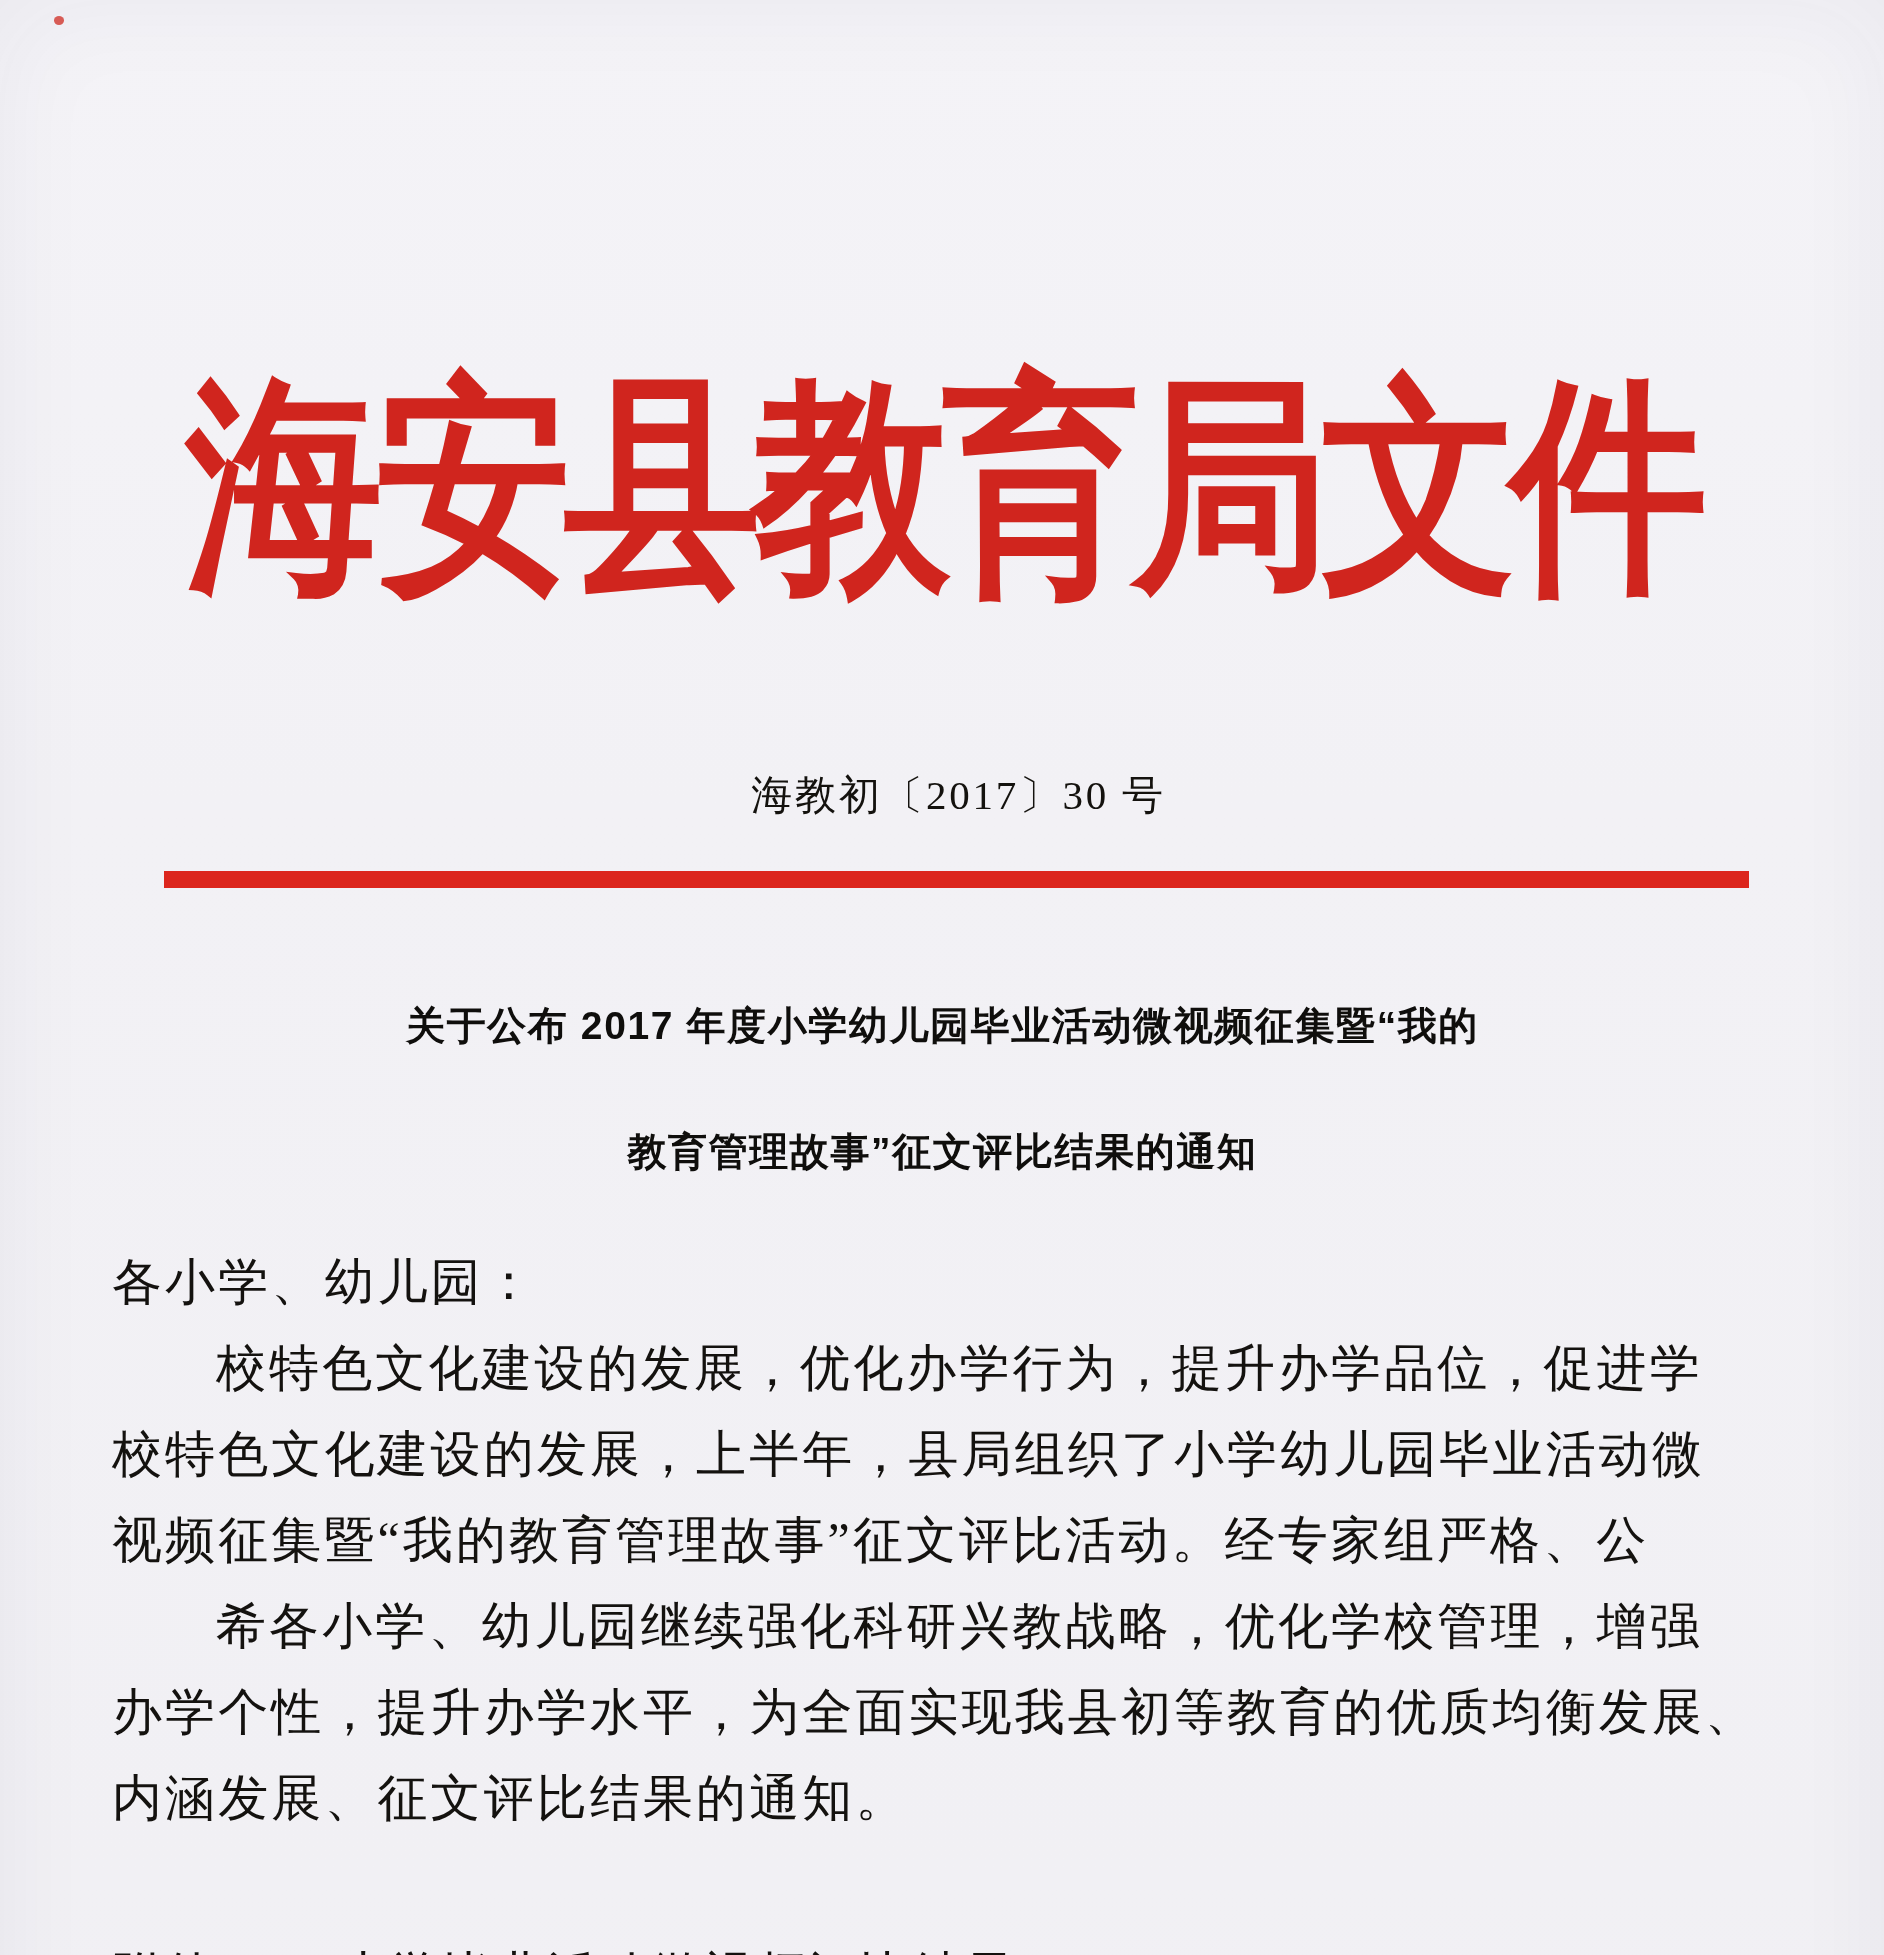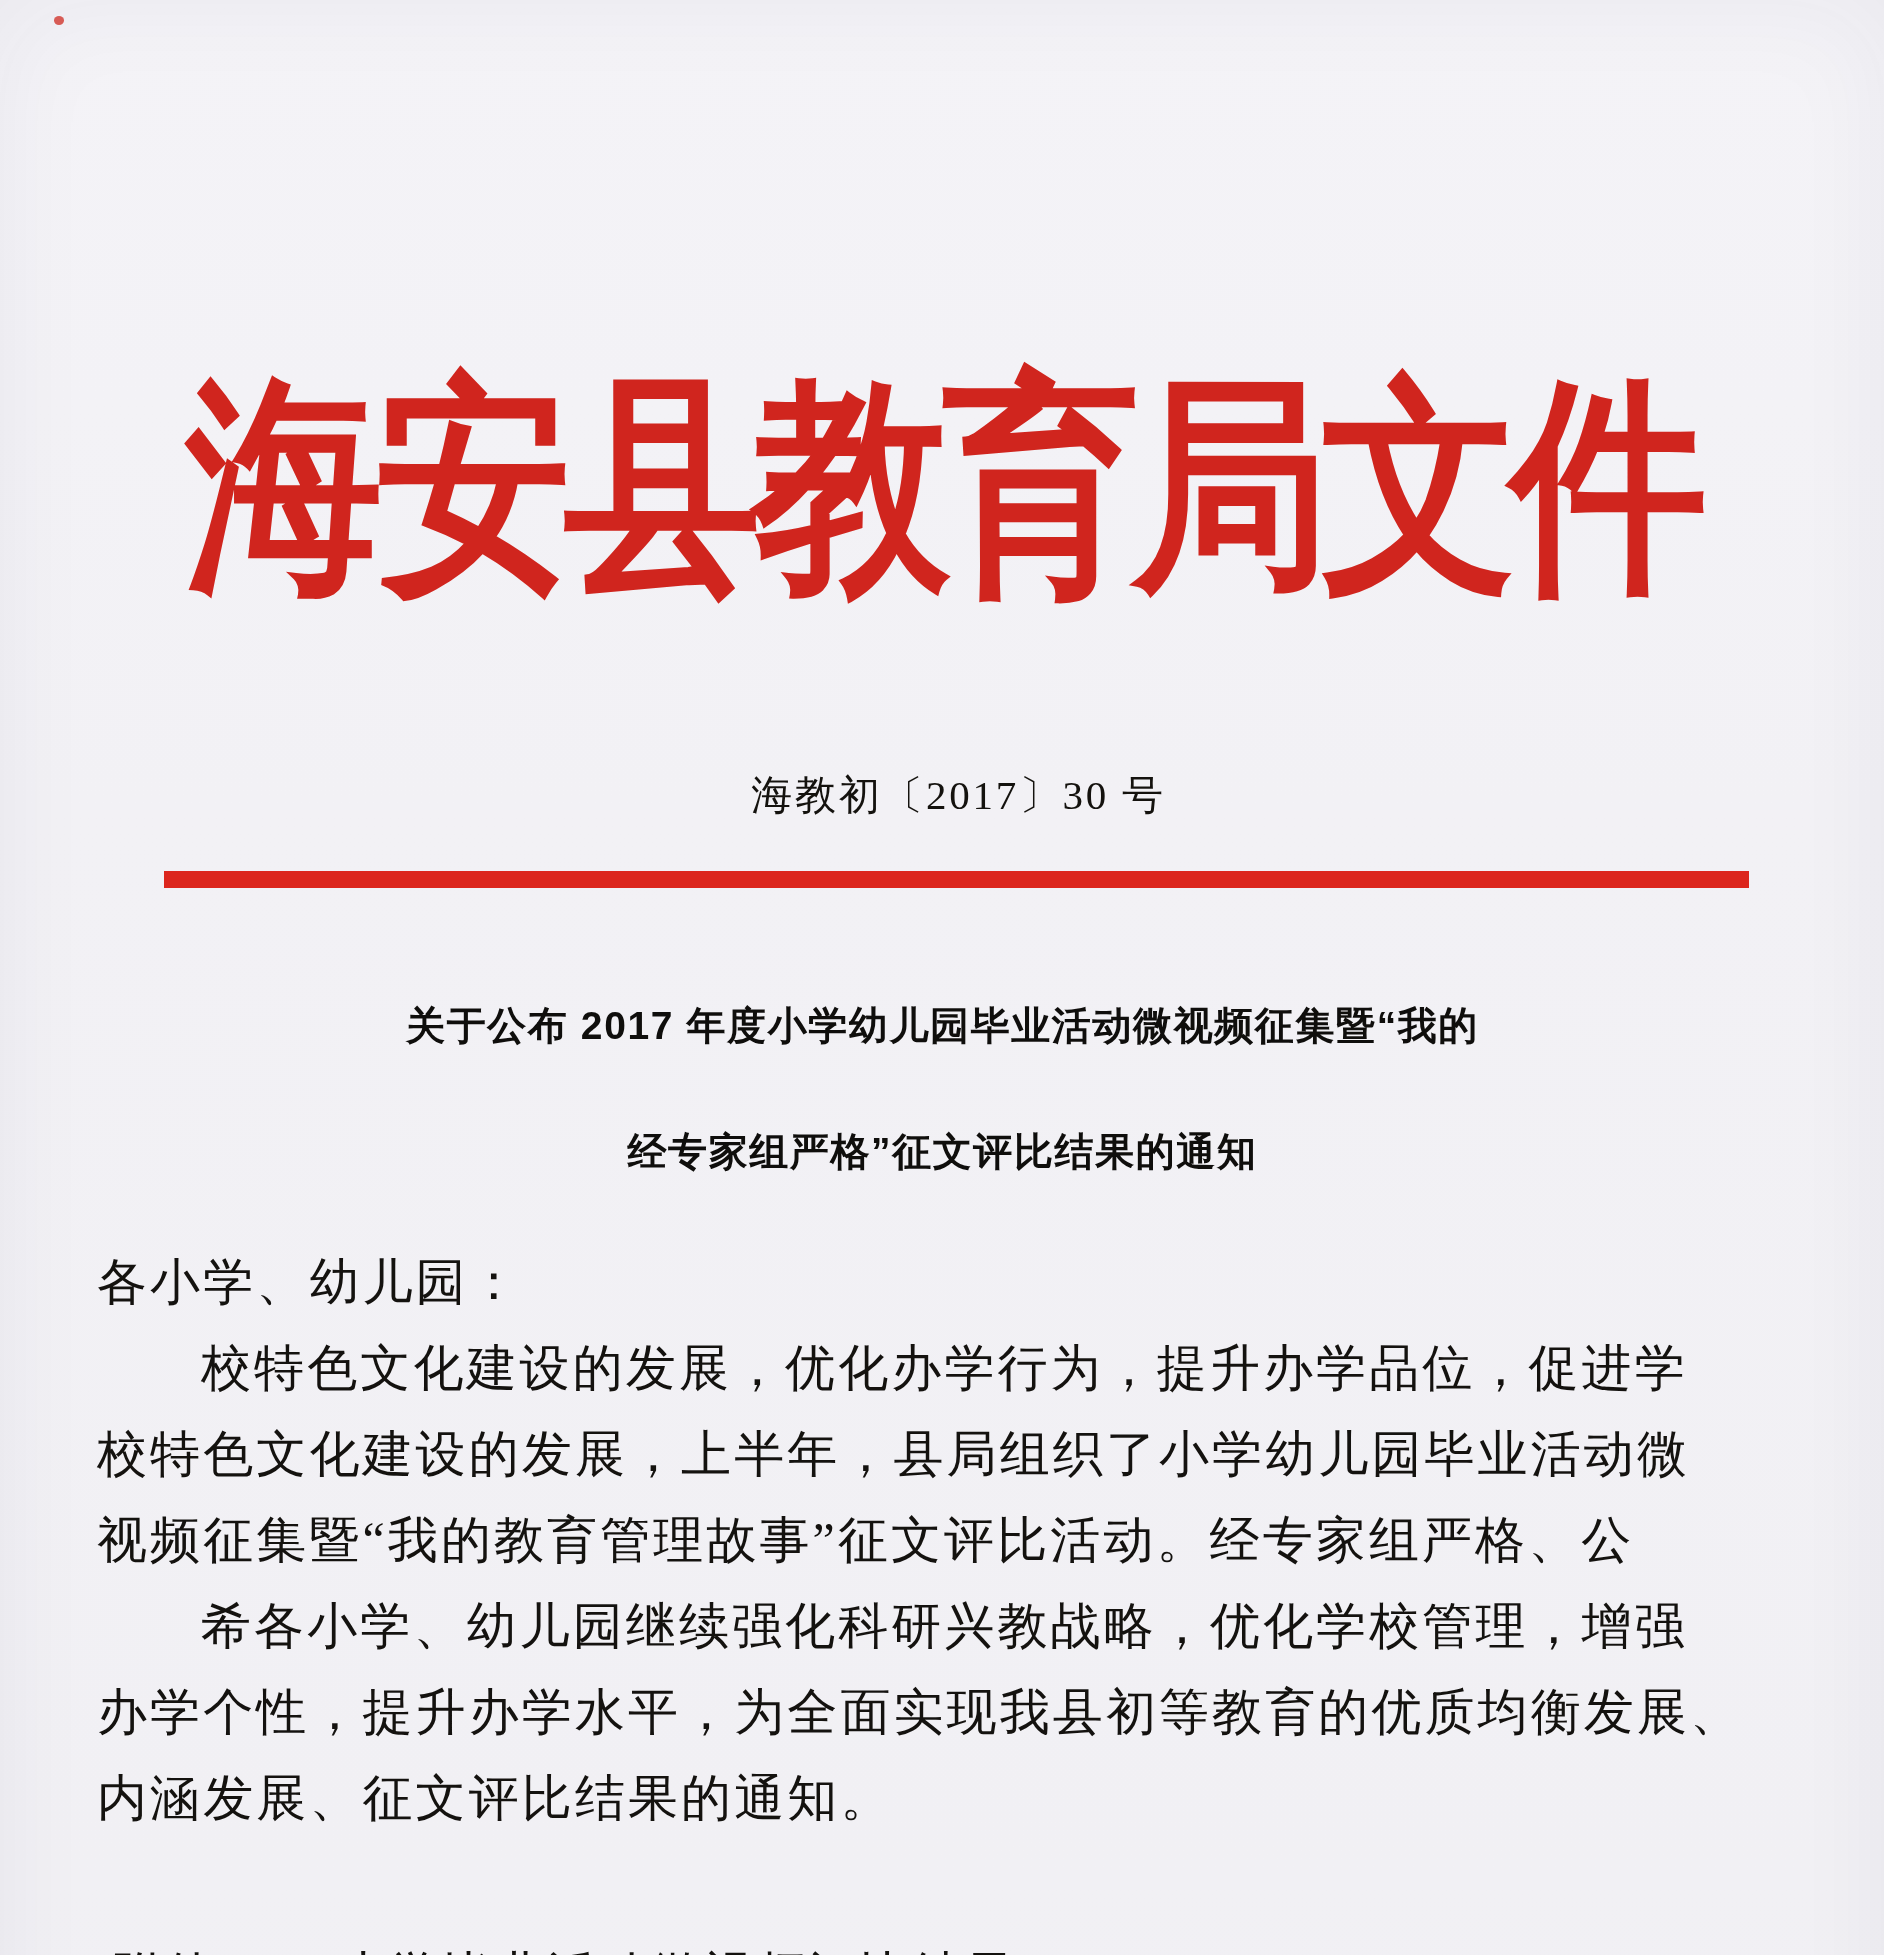--- a/index.html
+++ b/index.html
@@ -34,21 +34,21 @@
     position: absolute; top: 871px; left: 164px; width: 1585px; height: 17px;
     background: #dc261d;
   }
   .subject {
     position: absolute; top: 963px; left: 98px; right: 98px;
     text-align: center; font-weight: 700; font-size: 39px; line-height: 126px;
     letter-spacing: 1.6px; color: #0f0e0c;
     font-family: "Liberation Sans", sans-serif;
   }
   .body-block {
-    position: absolute; top: 1239px; left: 97px; width: 1666px;
+    position: absolute; top: 1239px; left: 112px; width: 1666px;
     font-size: 50px; line-height: 86px; letter-spacing: 3.1px; color: #14120f;
   }
   .body-block .line { white-space: nowrap; }
   .body-block .indent { text-indent: 104px; }
 
   .attachments {
     position: absolute; top: 1931px; left: 112px;
     font-size: 50px; line-height: 88px; letter-spacing: 2.3px; color: #14120f;
     display: flex; align-items: flex-start;
   }
@@ -64,21 +64,21 @@
   <div class="speck"></div>
 
   <div class="agency-title">海安县教育局文件</div>
 
   <div class="doc-number">海教初〔2017〕30 号</div>
 
   <div class="red-divider"></div>
 
   <div class="subject">
     <div>关于公布 2017 年度小学幼儿园毕业活动微视频征集暨“我的</div>
-    <div>经专家组严格”征文评比结果的通知</div>
+    <div>教育管理故事”征文评比结果的通知</div>
   </div>
 
   <div class="body-block">
     <div class="line">各小学、幼儿园：</div>
     <div class="line indent">校特色文化建设的发展，优化办学行为，提升办学品位，促进学</div>
     <div class="line">校特色文化建设的发展，上半年，县局组织了小学幼儿园毕业活动微</div>
     <div class="line">视频征集暨“我的教育管理故事”征文评比活动。经专家组严格、公</div>
     <div class="line indent">希各小学、幼儿园继续强化科研兴教战略，优化学校管理，增强</div>
     <div class="line">办学个性，提升办学水平，为全面实现我县初等教育的优质均衡发展、</div>
     <div class="line">内涵发展、征文评比结果的通知。</div>

